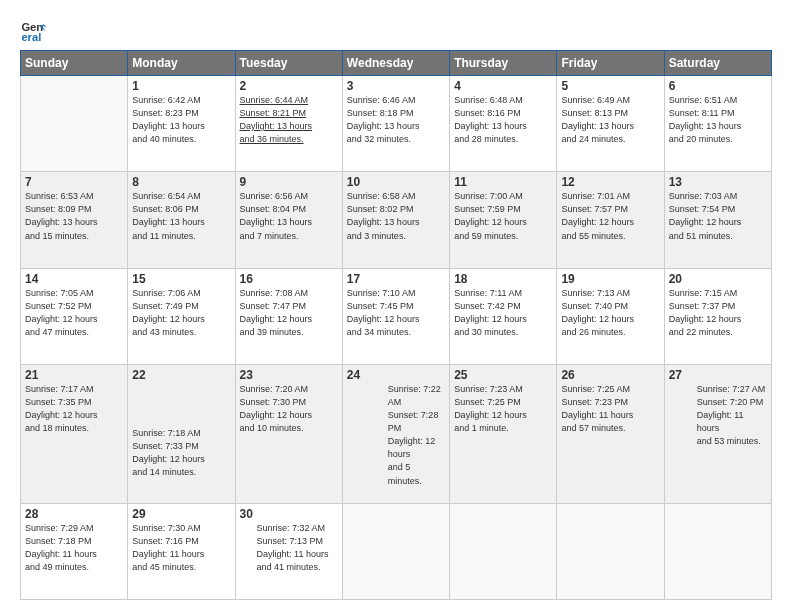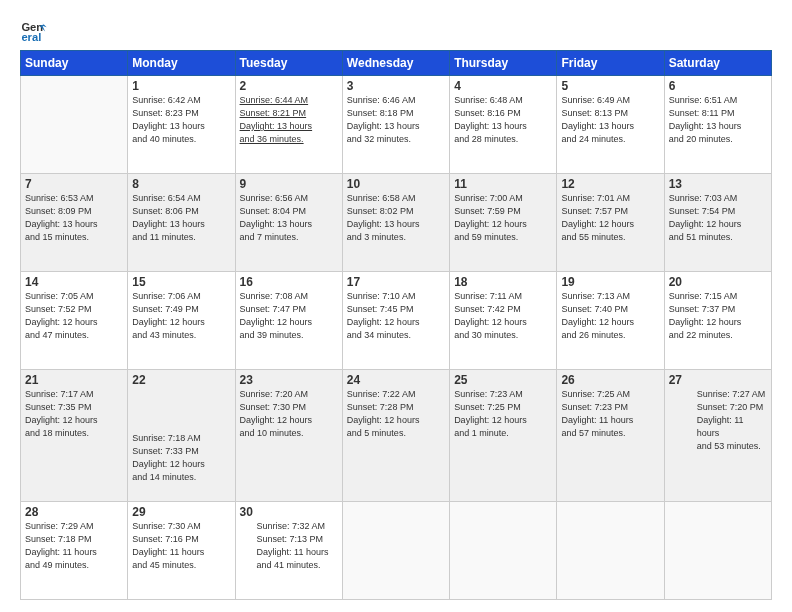--- a/index.html
+++ b/index.html
@@ -47,21 +47,21 @@
       margin-top: 2px;
     }
     .calendar {
       flex: 1;
       border: 1px solid #ccc;
       border-collapse: collapse;
       width: 100%;
       table-layout: fixed;
     }
     .calendar th {
-      background-color: #1d4ed8;
+      background-color: #737373;
       color: #fff;
       font-size: 12px;
       font-weight: bold;
       padding: 5px 4px;
       text-align: left;
       border: 1px solid #2060a0;
     }
     .calendar td {
       vertical-align: top;
       border: 1px solid #ccc;
@@ -288,21 +288,21 @@
           </td>
           <td>
             <span class="day-num">23</span>
             <div class="day-info" style="white-space: pre-line;">Sunrise: 7:20 AM
 Sunset: 7:30 PM
 Daylight: 12 hours
 and 10 minutes.</div>
           </td>
           <td>
             <span class="day-num">24</span>
-            <div class="day-info" style="white-space: pre-line;">Sunrise: 7:22 AM
+            <div class="day-info" style="white-space: pre-line; margin-left: 41px;">Sunrise: 7:22 AM
 Sunset: 7:28 PM
 Daylight: 12 hours
 and 5 minutes.</div>
           </td>
           <td>
             <span class="day-num">25</span>
             <div class="day-info" style="white-space: pre-line;">Sunrise: 7:23 AM
 Sunset: 7:25 PM
 Daylight: 12 hours
 and 1 minute.</div>

